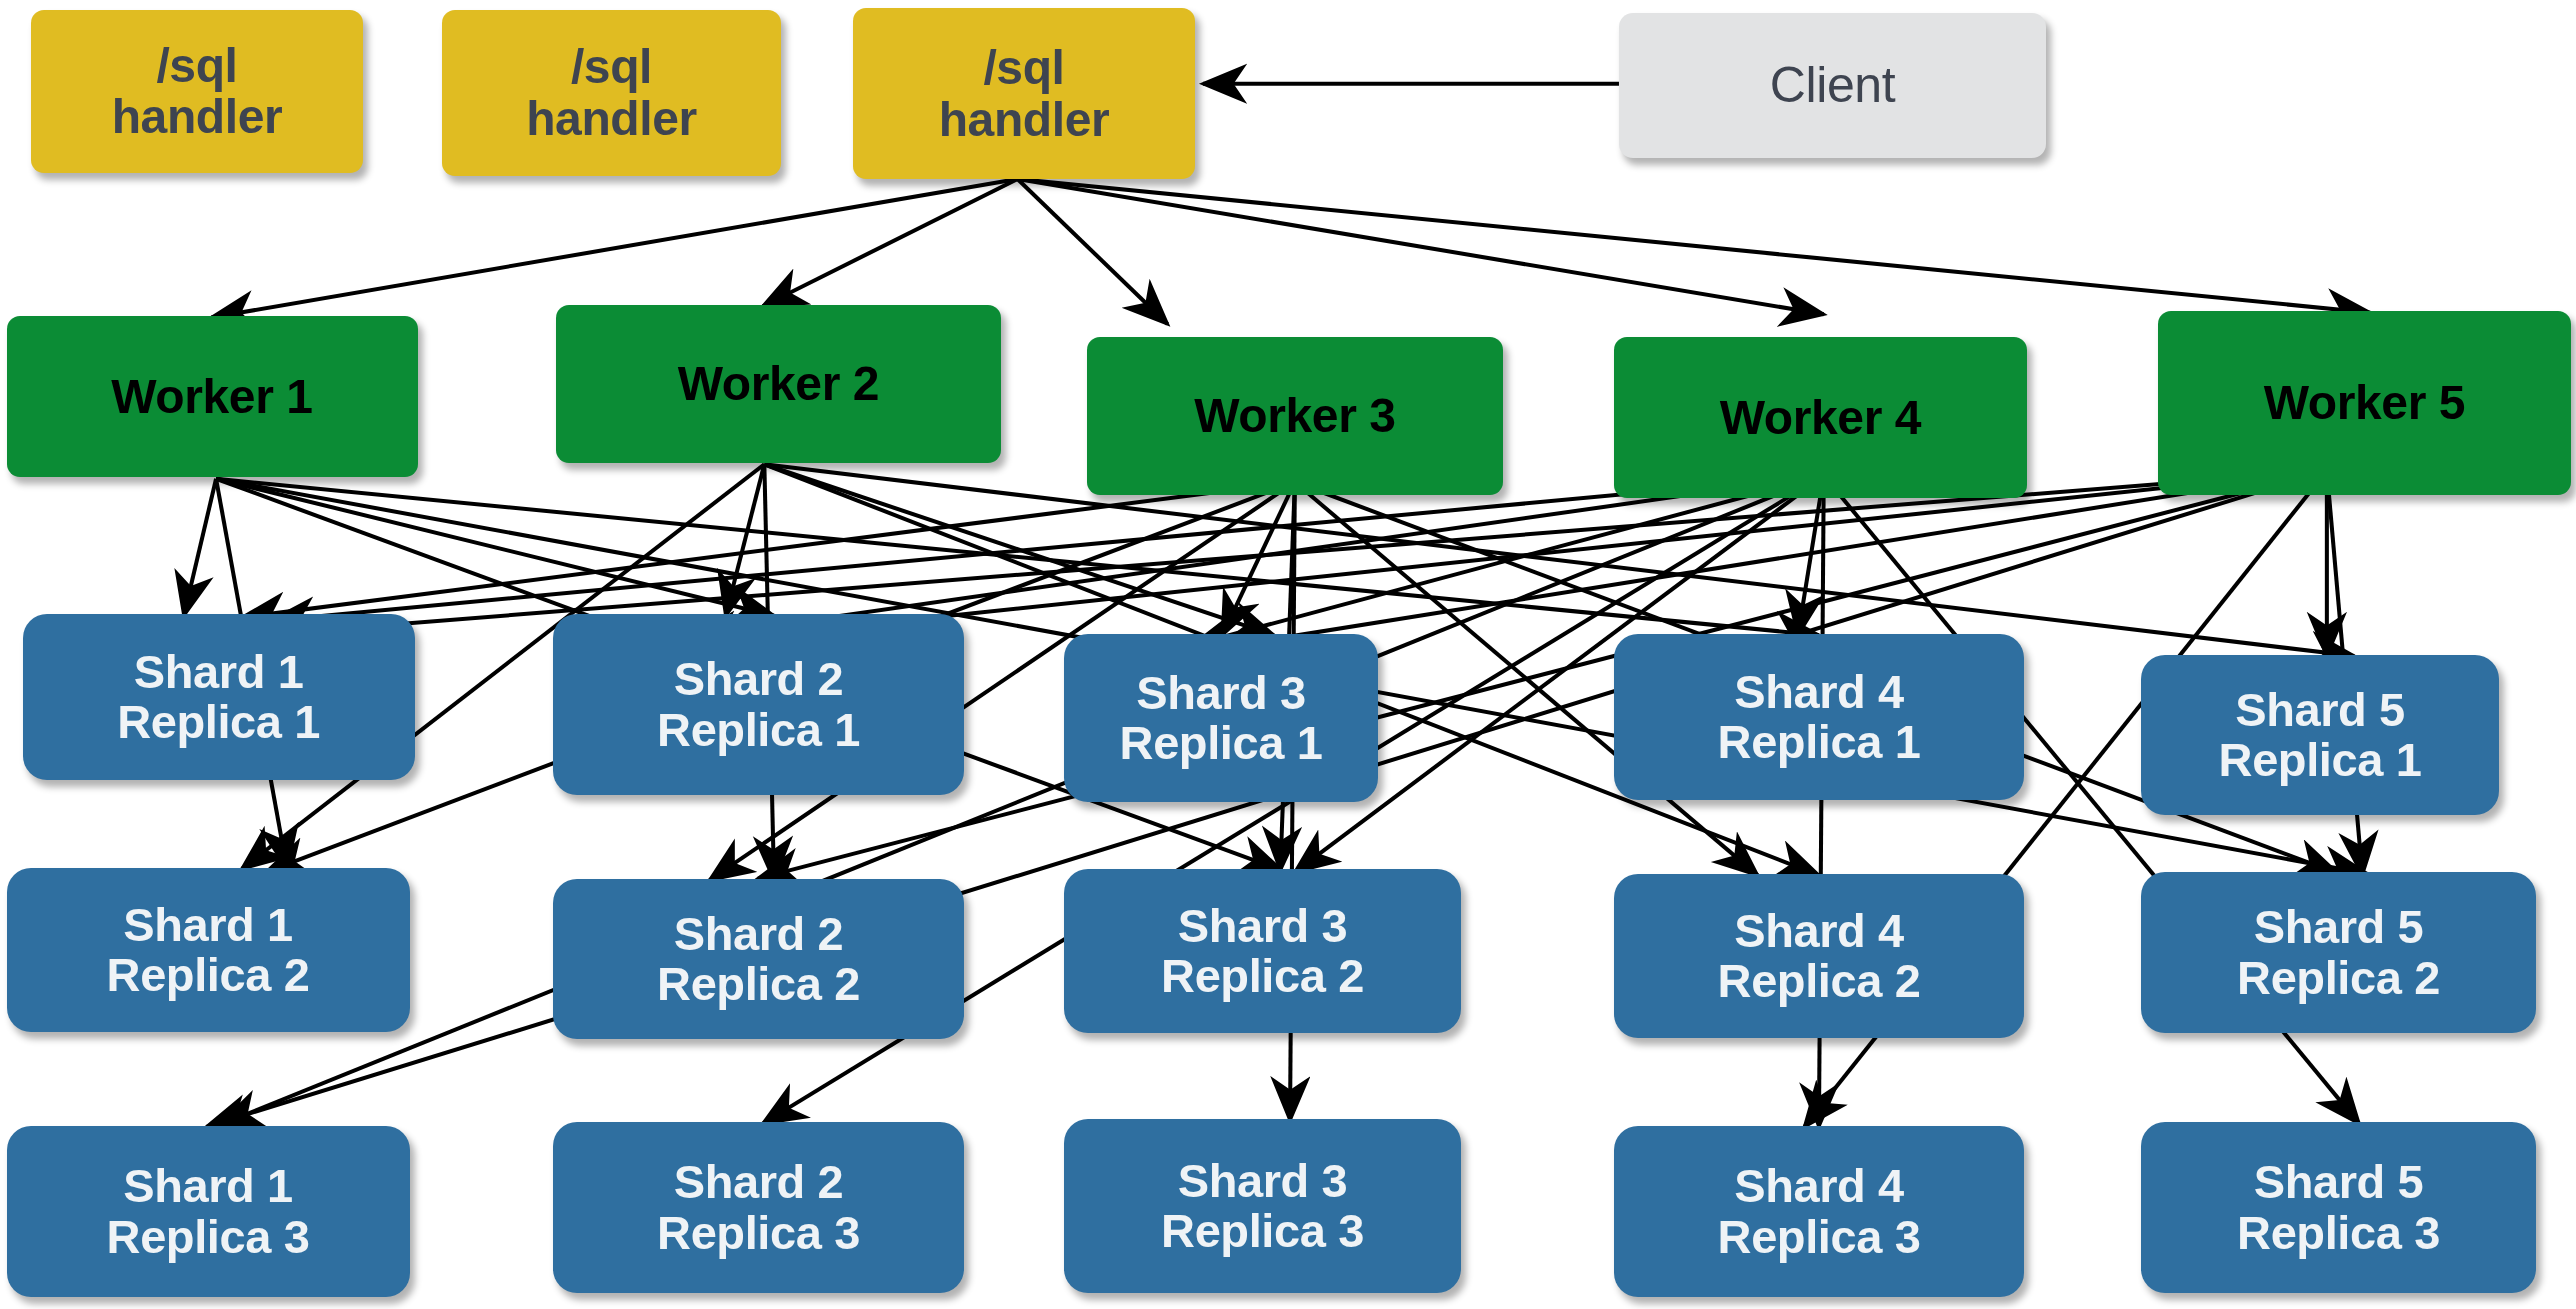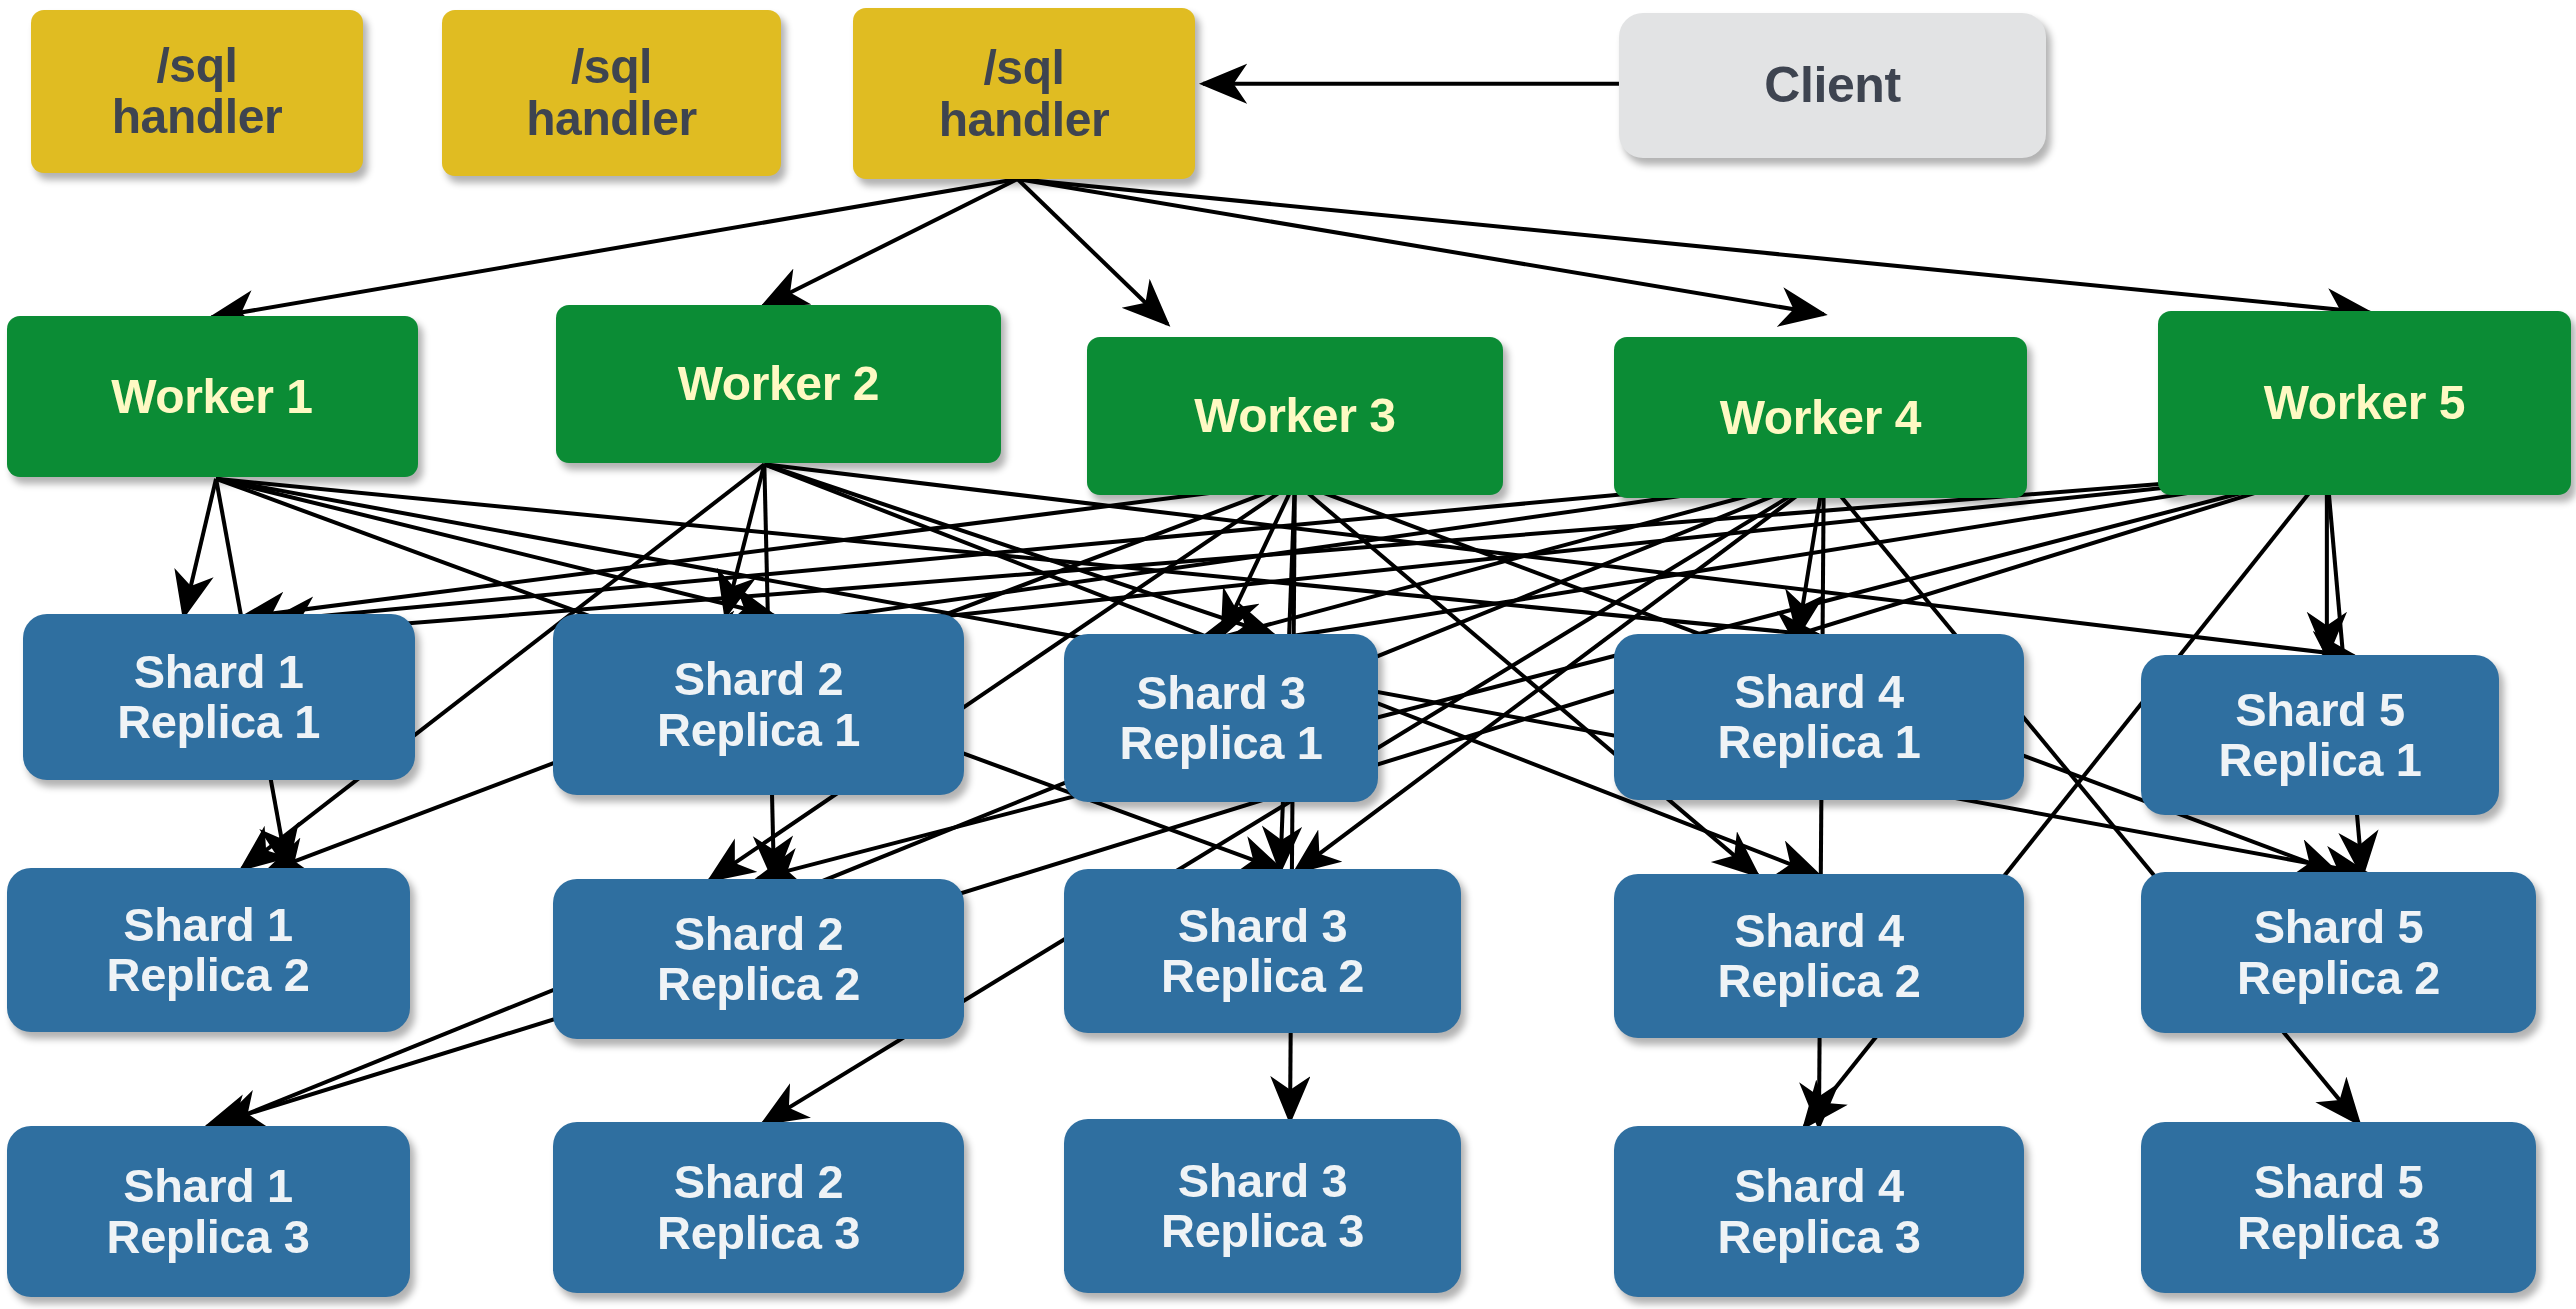--- a/index.html
+++ b/index.html
@@ -43,27 +43,27 @@
   }
   .node.handler {
     background: #E0BC22;
     color: #3E4450;
     font-weight: bold;
     font-size: 48px;
   }
   .node.client {
     background: #E2E3E4;
     color: #3E4450;
-    font-weight: bold;
+    font-weight: normal;
     font-size: 50px;
-    border-radius: 24px;
+    border-radius: 14px;
   }
   .node.worker {
     background: #0B8C35;
-    color: #fef9c3;
+    color: #000000;
     font-weight: bold;
     font-size: 48px;
   }
   .node.shard {
     background: #2F6FA0;
     color: #EFF3F6;
     font-weight: bold;
     font-size: 47px;
     border-radius: 24px;
   }

